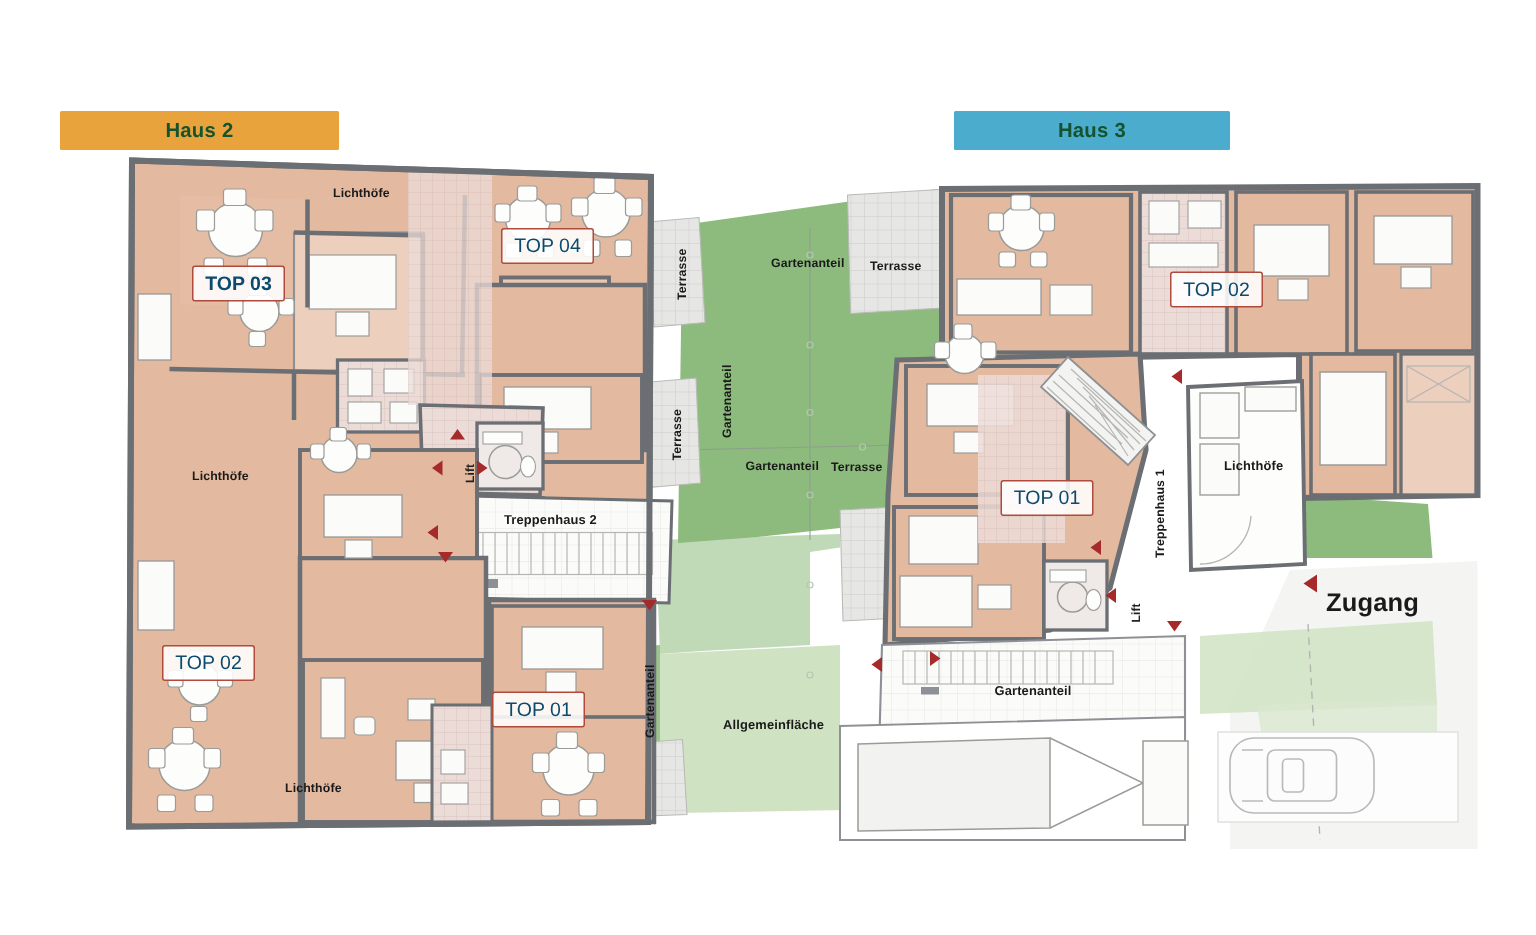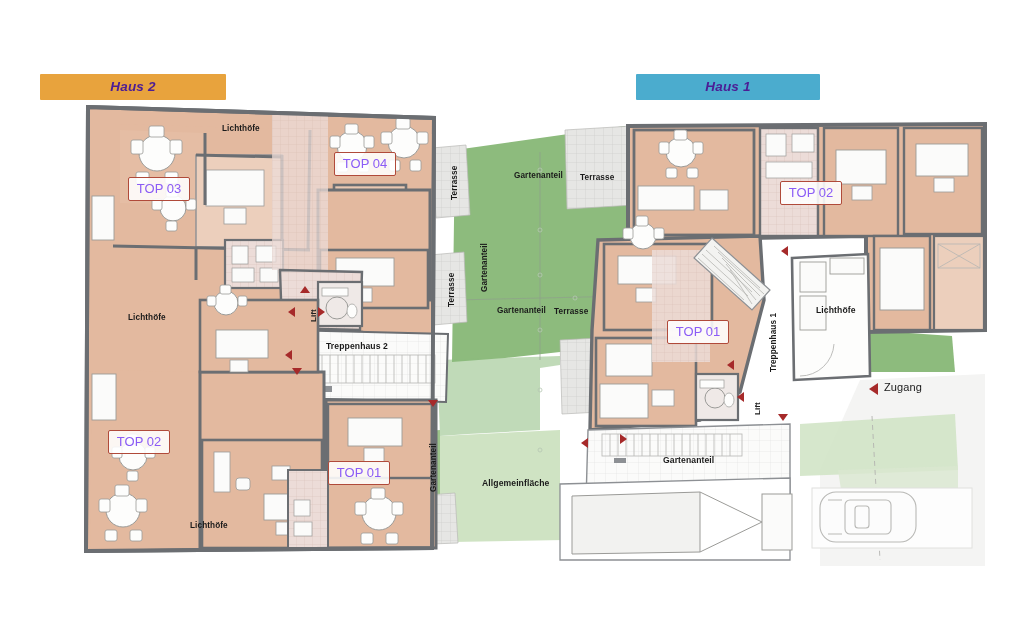--- a/index.html
+++ b/index.html
@@ -13,35 +13,34 @@
     width: 1024px;
     height: 623px;
     background: #ffffff;
     overflow: hidden;
   }
   .banner {
     position: absolute;
     height: 26px;
     line-height: 26px;
     text-align: center;
-    color: #4c1d95;
+    color: #14532d;
     font-weight: bold;
     font-size: 13.5px;
     letter-spacing: .2px;
     border-radius: 1px;
-    font-style: italic;
   }
   #banner-haus2 { left: 40px;  top: 74px; width: 186px; background: #e8a33d; }
   #banner-haus1 { left: 636px; top: 74px; width: 184px; background: #4bacce; }
 
   .top-badge {
     position: absolute;
     border: 1.6px solid #b04a3a;
     background: rgba(255,255,255,0.88);
-    color: #8b5cf6;
+    color: #0c4a6e;
     font-size: 13px;
     font-weight: 500;
     text-align: center;
     border-radius: 2px;
     padding-top: 3px;
     height: 24px;
     white-space: nowrap;
   }
   .plan-label {
     position: absolute;
@@ -50,22 +49,23 @@
     font-weight: bold;
     white-space: nowrap;
     letter-spacing: .1px;
   }
   .plan-label.mid { font-size: 8.6px; }
   .plan-label.vert {
     transform-origin: 0 0;
     transform: rotate(-90deg);
   }
   .plan-label.zugang {
-    font-size: 11px;
-    font-weight: normal;
+    font-size: 17px;
+    font-weight: bold;
+    margin-top: 11px;
   }
   .plan-label.lift {
     font-size: 8px;
     color: #222;
   }
   svg#plan { position: absolute; left: 0; top: 0; }
 </style>
 </head>
 <body>
 
@@ -428,34 +428,34 @@
       <polygon points="734,360 734,370 727,365"></polygon>
       <polygon points="744,392 744,402 737,397"></polygon>
       <polygon points="778,414 788,414 783,421"></polygon>
       <polygon points="588,438 588,448 581,443"></polygon>
       <polygon points="620,434 620,444 627,439"></polygon>
       <polygon points="878,383 878,395 869,389"></polygon>
     </g>
   </svg>
 
   <div class="banner" id="banner-haus2">Haus 2</div>
-  <div class="banner" id="banner-haus1">Haus 1</div>
-
-  <div class="top-badge" style="left:128px; top:177px; width:62px;">TOP 03</div>
+  <div class="banner" id="banner-haus1">Haus 3</div>
+
+  <div class="top-badge" style="left:128px; top:177px; width:62px;font-weight:bold;">TOP 03</div>
   <div class="top-badge" style="left:334px; top:152px; width:62px;">TOP 04</div>
   <div class="top-badge" style="left:108px; top:430px; width:62px;">TOP 02</div>
   <div class="top-badge" style="left:328px; top:461px; width:62px;">TOP 01</div>
   <div class="top-badge" style="left:780px; top:181px; width:62px;">TOP 02</div>
   <div class="top-badge" style="left:667px; top:320px; width:62px;">TOP 01</div>
 
   <div class="plan-label" style="left:222px; top:124px;">Lichthöfe</div>
   <div class="plan-label" style="left:128px; top:313px;">Lichthöfe</div>
   <div class="plan-label" style="left:190px; top:521px;">Lichthöfe</div>
 
-  <div class="plan-label mid" style="left:326px; top:341px;">Treppenhaus 2</div>
+  <div class="plan-label mid" style="left:336px; top:341px;">Treppenhaus 2</div>
   <div class="plan-label vert lift" style="left:309px; top:322px;">Lift</div>
 
   <div class="plan-label vert" style="left:450px; top:200px;">Terrasse</div>
   <div class="plan-label vert" style="left:447px; top:307px;">Terrasse</div>
   <div class="plan-label vert" style="left:480px; top:292px;">Gartenanteil</div>
 
   <div class="plan-label" style="left:514px; top:171px;">Gartenanteil</div>
   <div class="plan-label" style="left:580px; top:173px;">Terrasse</div>
   <div class="plan-label" style="left:497px; top:306px;">Gartenanteil</div>
   <div class="plan-label" style="left:554px; top:307px;">Terrasse</div>

